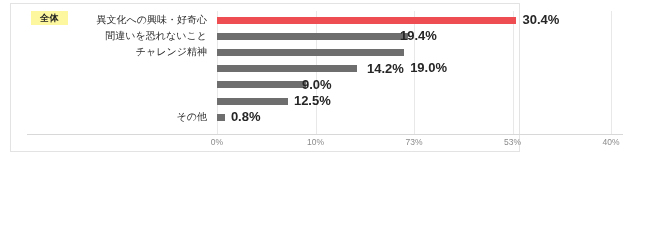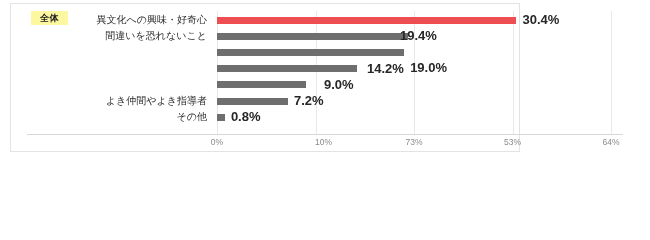--- a/index.html
+++ b/index.html
@@ -126,52 +126,52 @@
     <div id="gridlines">
         <div class="gridline" style="left: 206px;"></div>
         <div class="gridline" style="left: 304.5px;"></div>
         <div class="gridline" style="left: 403px;"></div>
         <div class="gridline" style="left: 501.5px;"></div>
         <div class="gridline" style="left: 600px;"></div>
       </div>
     <div id="axis-line"></div>
     <div id="tick-labels">
         <div class="tick-label" style="left: 206px;">0%</div>
-        <div class="tick-label" style="left: 304.5px; margin-left: 8px;">10%</div>
+        <div class="tick-label" style="left: 304.5px;">10%</div>
         <div class="tick-label" style="left: 403px;">73%</div>
         <div class="tick-label" style="left: 501.5px;">53%</div>
-        <div class="tick-label" style="left: 600px;">64%</div>
+        <div class="tick-label" style="left: 600px;">40%</div>
       </div>
     <div id="bars">
         <div class="bar-row" style="top: 8px;">
           <div class="cat-label">異文化への興味・好奇心</div>
           <div class="bar highlight" style="width: 299.44px;"></div>
           <div class="val-label" style="left: 511.44px;">30.4%</div>
         </div>
         <div class="bar-row" style="top: 24.2px;">
           <div class="cat-label">間違いを恐れないこと</div>
           <div class="bar" style="width: 191.09px;"></div>
           <div class="val-label" style="left: 389px;">19.4%</div>
         </div>
         <div class="bar-row" style="top: 40.4px;">
+          <div class="cat-label">チャレンジ精神</div>
           <div class="bar" style="width: 187.15px;"></div>
           <div class="val-label" style="left: 399.15px; margin-top: 16px;">19.0%</div>
         </div>
         <div class="bar-row" style="top: 56.6px;">
           <div class="bar" style="width: 139.87px;"></div>
           <div class="val-label" style="left: 336px; margin-left: 20px;">14.2%</div>
         </div>
         <div class="bar-row" style="top: 72.8px;">
           <div class="bar" style="width: 88.65px;"></div>
-          <div class="val-label" style="left: 313px;">9.0%</div>
+          <div class="val-label" style="left: 291px;">9.0%</div>
         </div>
         <div class="bar-row" style="top: 89px;">
-          <div class="cat-label">よき仲間やよき指導者</div>
           <div class="bar" style="width: 70.92px;"></div>
-          <div class="val-label" style="left: 282.92px;">7.2%</div>
+          <div class="val-label" style="left: 282.92px;">12.5%</div>
         </div>
         <div class="bar-row" style="top: 105.2px;">
           <div class="cat-label">その他</div>
           <div class="bar" style="width: 7.88px;"></div>
           <div class="val-label" style="left: 219.88px; text-align: right;">0.8%</div>
         </div>
       </div>
   </div>
 
 </div>

